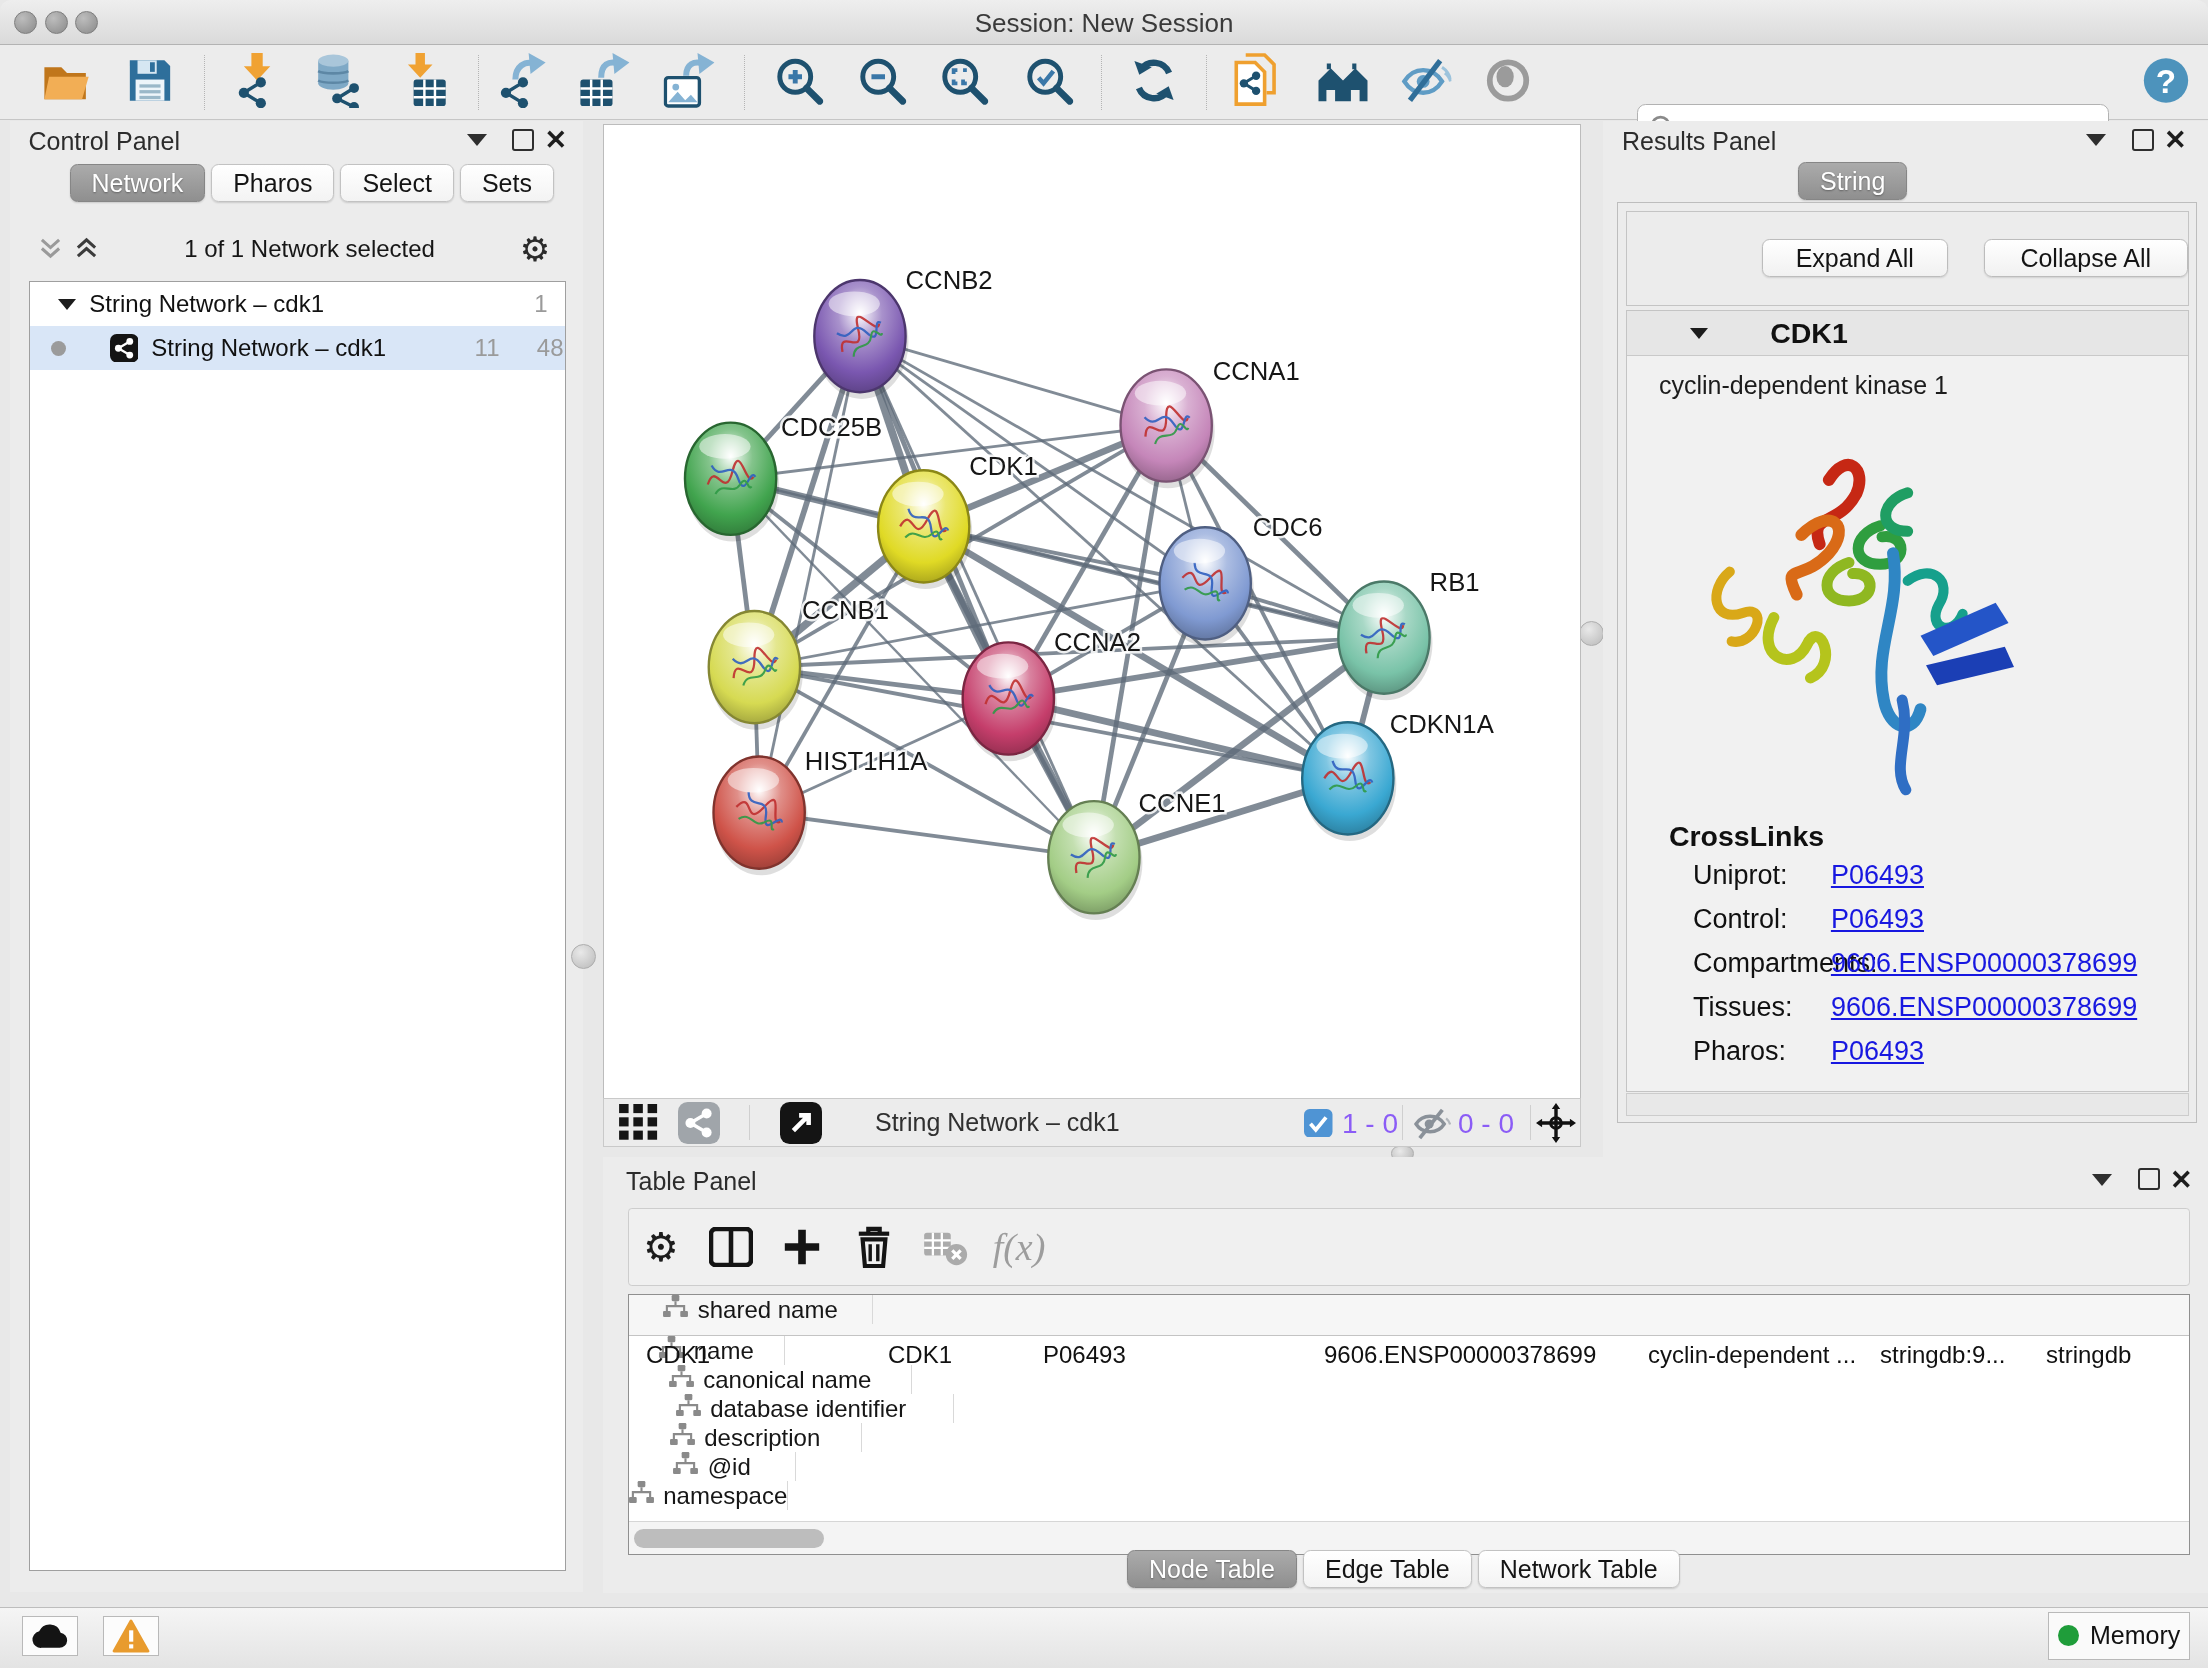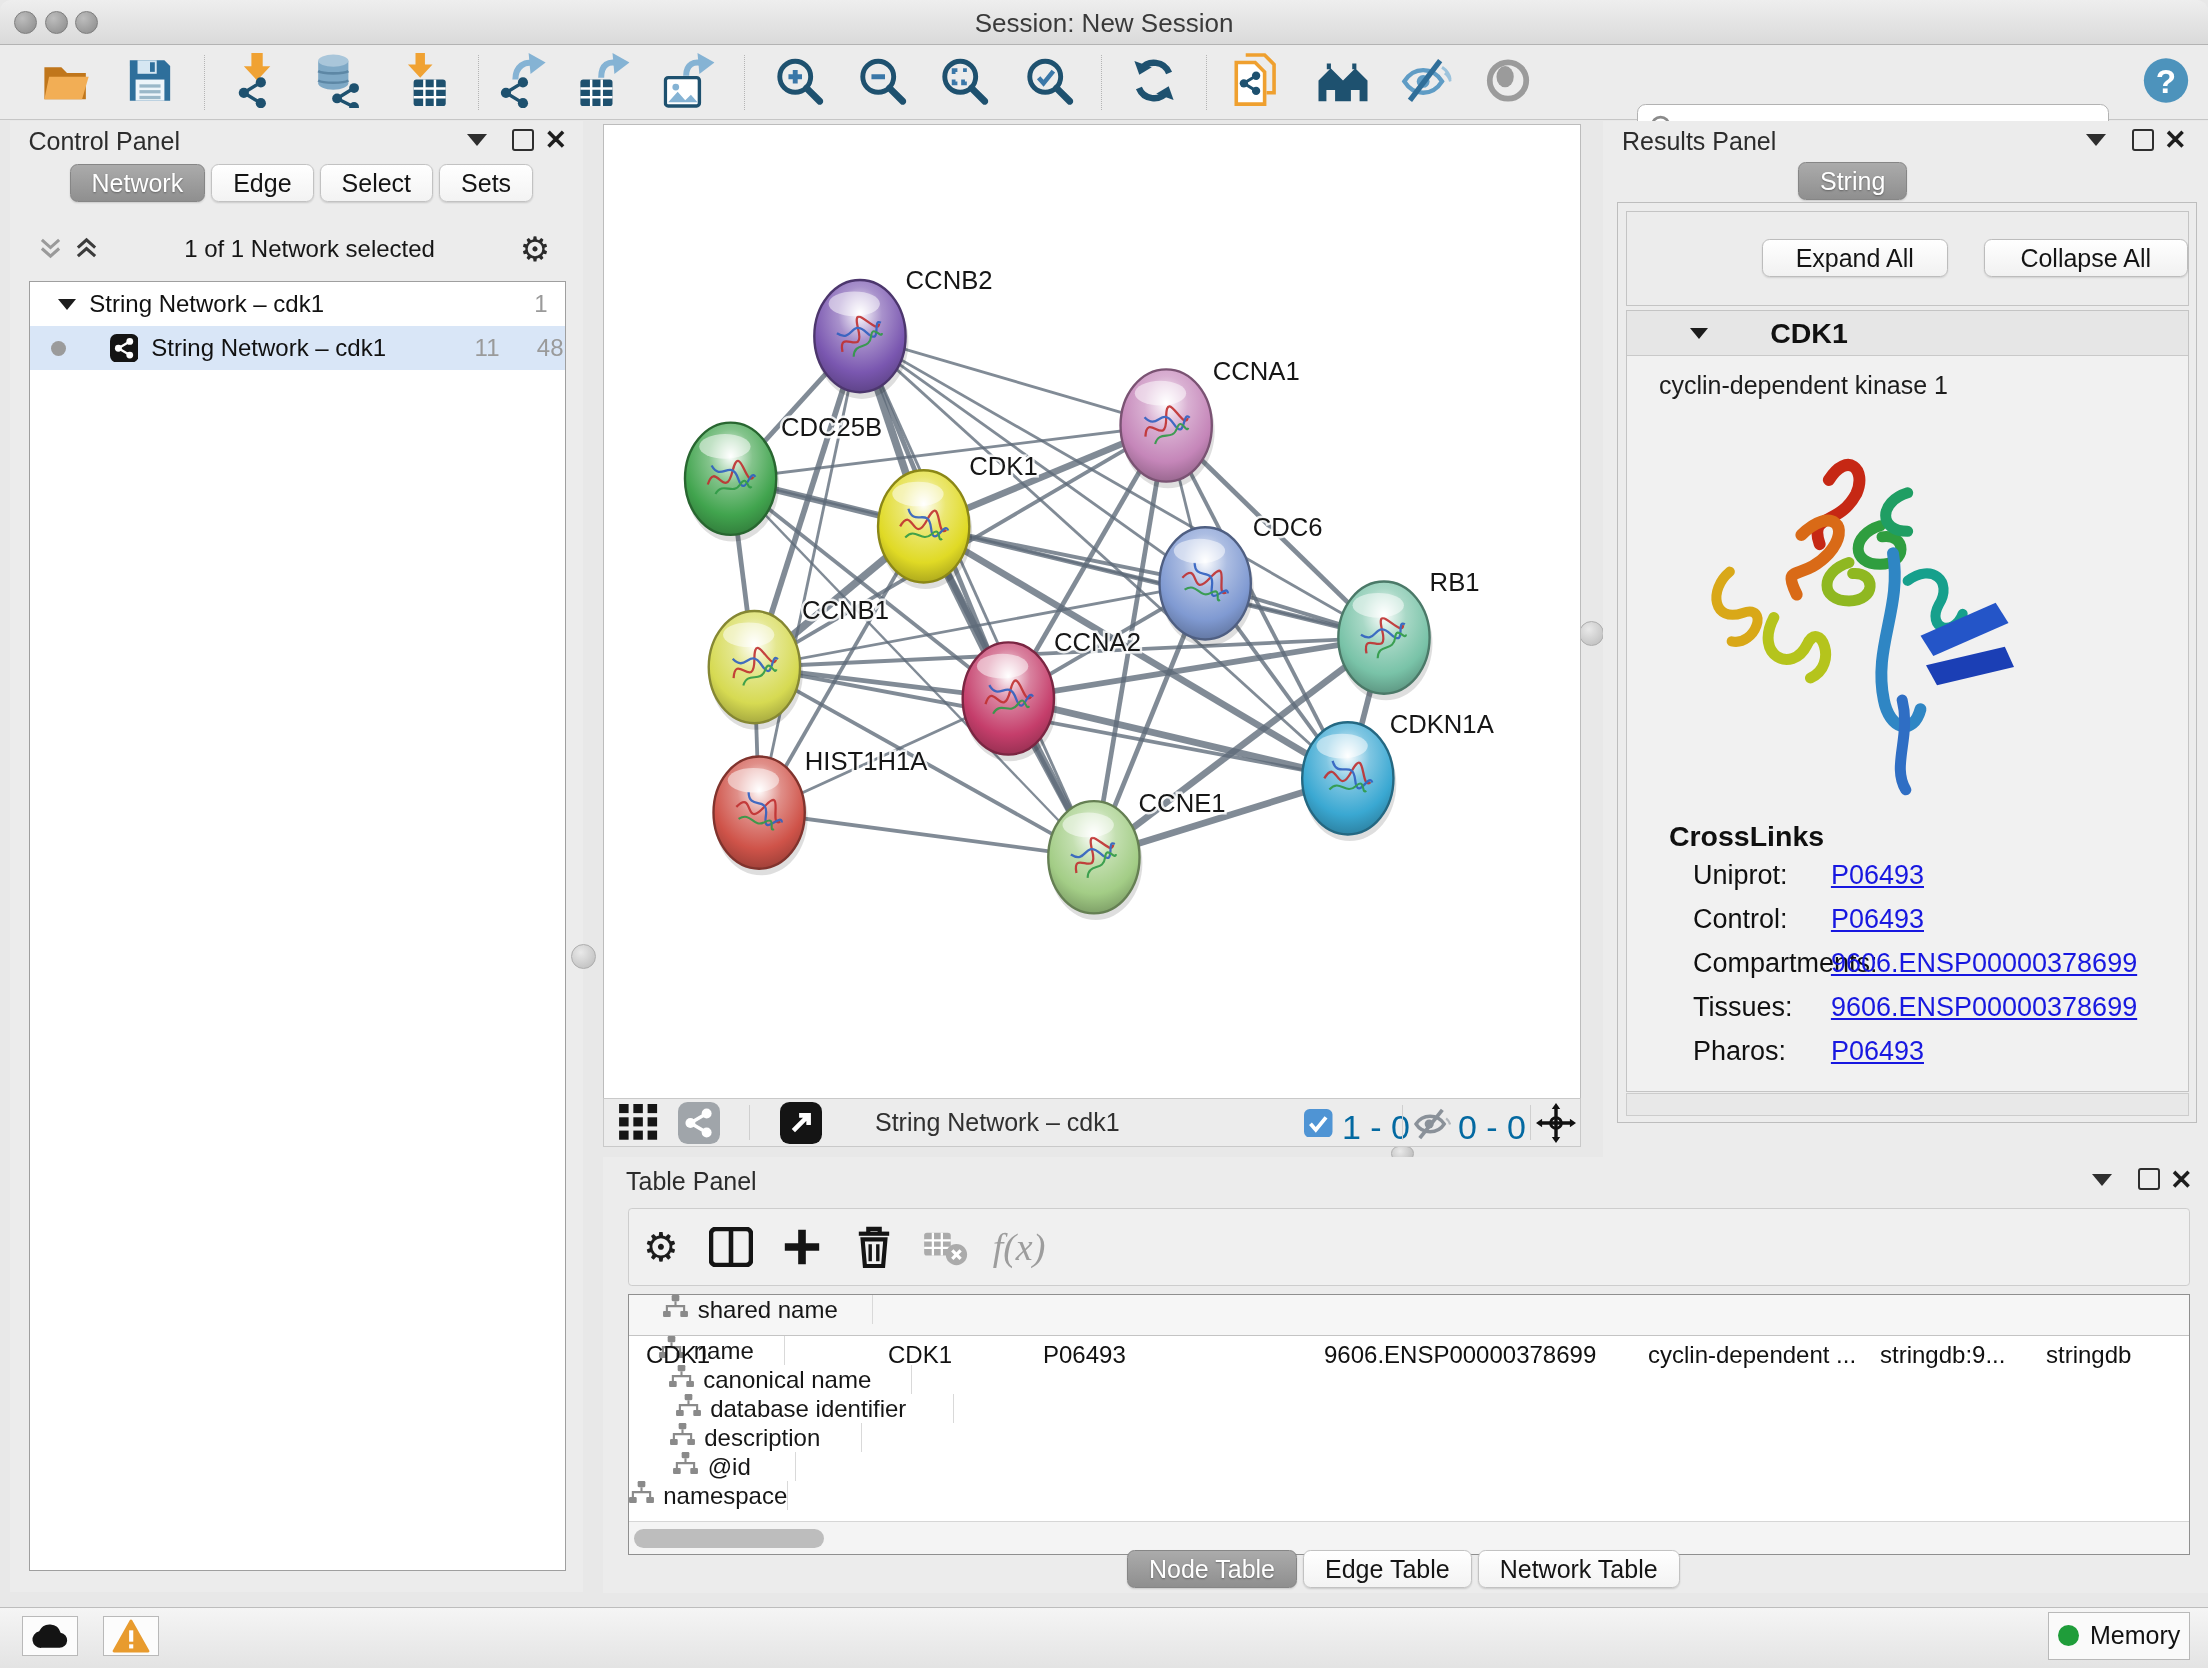--- a/index.html
+++ b/index.html
@@ -31,21 +31,21 @@
   #cp-tree{position:absolute;left:19px;right:17px;top:160px;bottom:21px;background:#ffffff;border:1.9px solid #9f9f9f;}
   .tree-row{position:relative;height:44px;display:flex;align-items:center;font-size:24px;color:#111;}
   .tree-row.selected{background:#d9e6f7;}
   .tree-caret{width:0;height:0;border-left:9.5px solid transparent;border-right:9.5px solid transparent;border-top:11.4px solid #1c1c1c;margin:0 13.3px 0 28.5px;}
   .tree-count{position:absolute;color:#9a9a9a;font-size:24px;}
   .tree-dot{width:15px;height:15px;border-radius:50%;background:#9b9b9b;margin:0 0 0 21px;}
   
   #canvas{position:absolute;left:603px;top:124px;width:976px;height:974px;background:#ffffff;border:1px solid #bcbcbc;}
   #netfooter{position:absolute;left:603px;top:1098px;width:976px;height:47px;background:#ececec;border:1px solid #c9c9c9;}
   .nfsep{position:absolute;top:5.7px;bottom:5.7px;border-left:1px solid #cfcfcf;}
-  .nfcount{position:absolute;top:8.6px;font-size:34px;color:#0369a1;}
+  .nfcount{position:absolute;top:8.6px;font-size:28px;color:#8b5cf6;}
   #nftitle{position:absolute;left:271px;top:8.6px;font-size:25px;color:#303030;}
   .handle-dot{position:absolute;width:23px;height:23px;border-radius:50%;background:radial-gradient(circle at 38% 32%,#e9e9e9,#b9b9b9);border:1px solid #adadad;}
   
   #results{position:absolute;left:1603px;top:121px;width:606px;height:1036px;background:#ececec;}
   #rp-tab{position:absolute;left:195px;top:41px;}
   #results-body{position:absolute;left:14.3px;top:81px;width:578px;height:919px;border:1.9px solid #bdbdbd;background:#ececec;}
   #rp-actions{position:absolute;left:7.6px;right:7.6px;top:7.6px;height:93px;border:1.9px solid #c4c4c4;display:flex;align-items:center;justify-content:flex-end;gap:36px;background:#ececec;}
   #rp-entry{position:absolute;left:7.6px;right:7.6px;top:107px;bottom:30px;border:1.9px solid #c4c4c4;background:#f1f1f1;}
   #rp-entry-head{height:44px;background:#e6e6e6;border-bottom:1.9px solid #c9c9c9;display:flex;align-items:center;}
   #rp-gene{font-size:28.5px;font-weight:bold;color:#111;margin-left:49px;}
@@ -259,21 +259,21 @@
     </div>
   </div>
 
   <div id="control">
     <span class="ptitle" style="position:absolute;left:19px;top:5.7px">Control Panel</span>
     <span class="caret-down" style="position:absolute;left:457px;top:13.3px"></span>
     <span class="float-box" style="position:absolute;left:502px;top:7.6px"></span>
     <span class="close-x" style="position:absolute;left:535px;top:5.7px">✕</span>
     <div id="cp-tabs">
         <div class="tab selected">Network</div>
-        <div class="tab">Edge</div>
+        <div class="tab">Pharos</div>
         <div class="tab">Select</div>
         <div class="tab">Sets</div>
       </div>
     <div id="cp-status">
       <svg width="25" height="23" viewBox="0 0 13 12" style="margin-left:9.5px">
           <g fill="none" stroke="#9a9a9a" stroke-width="1.6">
             <path d="M2 1.5l4.5 4L11 1.5"></path>
             <path d="M2 6l4.5 4L11 6"></path>
           </g>
         </svg>

